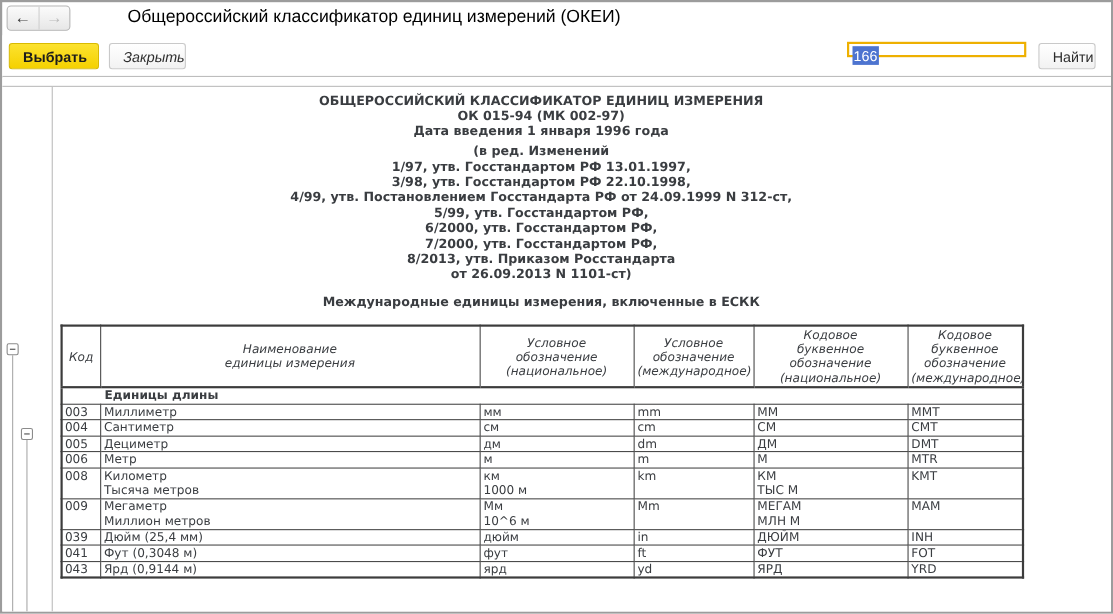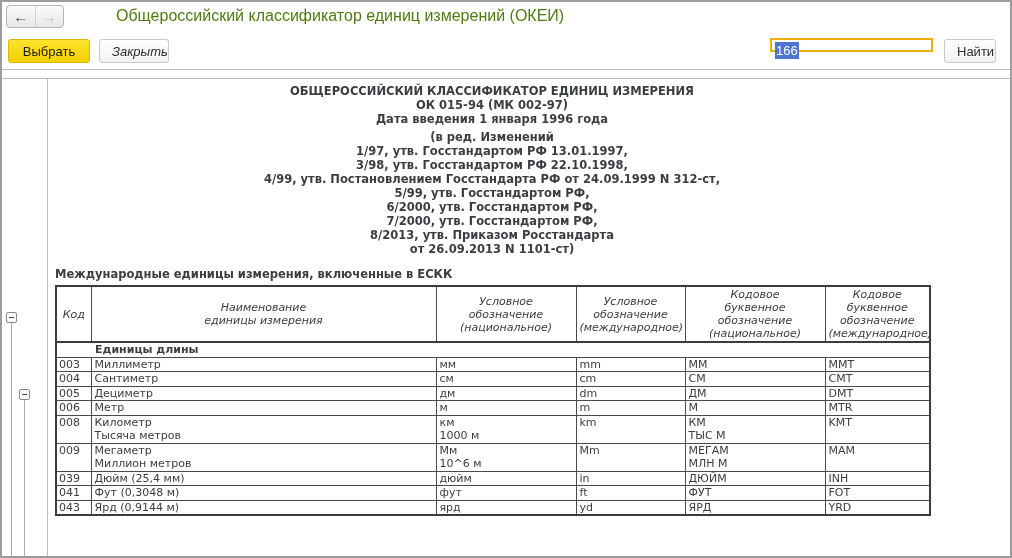--- a/index.html
+++ b/index.html
@@ -14,36 +14,36 @@
     border:1px solid #b3b3b3; border-radius:4px; display:flex;
     background:linear-gradient(#fbfbfb,#e7e7e7); overflow:hidden;
   }
   .nav-btn {
     flex:1; border:none; background:transparent; cursor:pointer;
     font-size:15px; line-height:20px; font-weight:bold; padding:0;
   }
   .nav-btn.back { color:#3e3e3e; border-right:1px solid #cfcfcf; }
   .nav-btn.fwd  { color:#bcbcbc; }
   .window-title {
-    position:absolute; left:114px; top:5px; font-size:16px; color:#4d7c0f;
+    position:absolute; left:114px; top:5px; font-size:16px; color:#000000;
     white-space:nowrap;
   }
   
   .toolbar {
     position:absolute; left:0; top:30px; width:100%; height:38px;
     border-bottom:1px solid #bdbdbd; background:#fff;
   }
   .btn {
     position:absolute; top:7px; height:24px; border-radius:3px;
     font-family:"Liberation Sans", sans-serif; font-size:13px; color:#2d2d2d;
     background:linear-gradient(#ffffff,#f2f2f2); border:1px solid #c9c9c9;
     cursor:pointer; padding:0 12px;
   }
   .btn-select {
-    left:6px; width:82px; font-weight:400; color:#1c1c1c;
+    left:6px; width:82px; font-weight:700; color:#1c1c1c;
     background:linear-gradient(#fce22f,#f5d100); border:1px solid #d9ba00;
   }
   .btn-close { left:97px; width:70px;font-style:italic; }
   .btn-find  { left:942px; width:52px; }
   .search-box {
     position:absolute; left:768px; top:6px; width:163px; height:14px;
     border:2px solid #eeb000; background:#fff; cursor:text;
   }
   .search-box .sel {
     display:inline-block; margin:2px 0 0 3px; padding:0 1px;
@@ -68,21 +68,21 @@
     position:absolute; left:53px; top:0; width:874px;
     font-family:"DejaVu Sans", sans-serif; color:#3a3d41;
   }
   .doc-header { margin-top:13px; }
   .doc-amend  { margin-top:4px; }
   .doc-header div, .doc-amend div {
     text-align:center; font-weight:bold; font-size:11.5px; line-height:14px;
     white-space:nowrap;
   }
   .section-title {
-    margin-top:11px; margin-bottom:4px; font-weight:bold; font-size:11.5px;
+    margin-top:11px; margin-bottom:14px; font-weight:bold; font-size:11.5px;text-align:center;
   }
   
   table.units {
     border-collapse:collapse; table-layout:fixed; width:874px;
     border:2px solid #3c3c3c; font-size:11px;
   }
   .units th, .units td {
     border:1px solid #4b4b4b; padding:0 3px; vertical-align:top;
     white-space:pre-line; overflow:hidden;
   }

